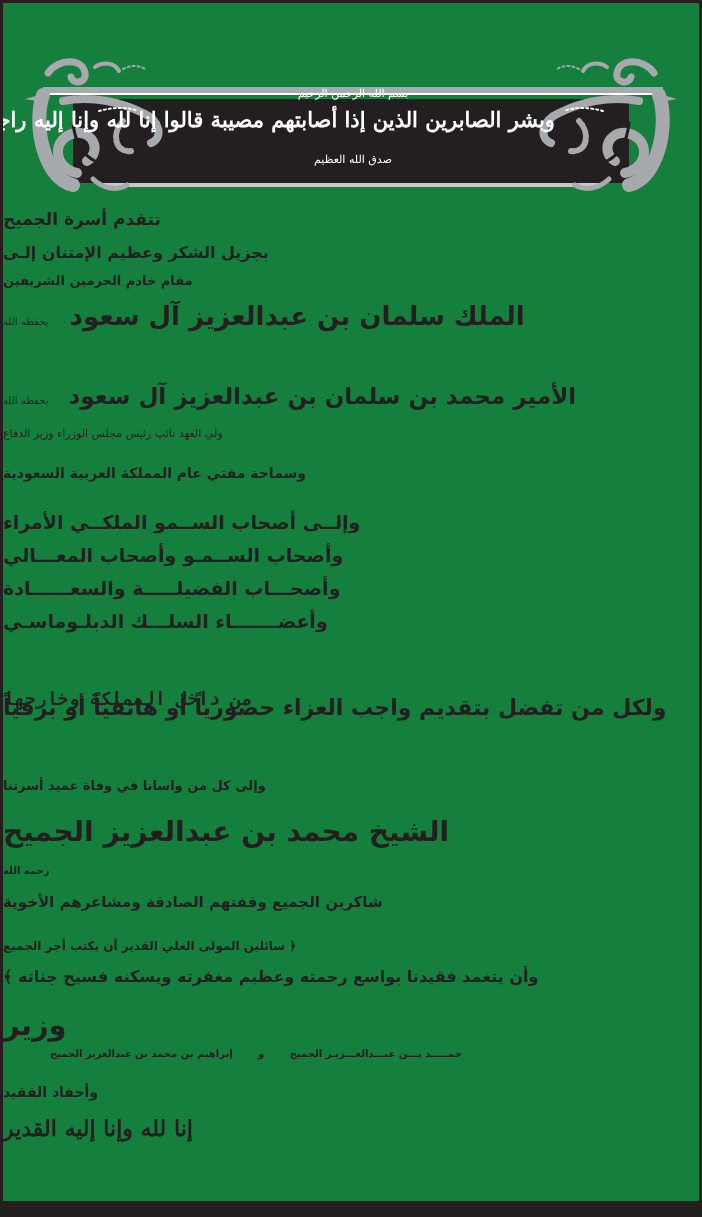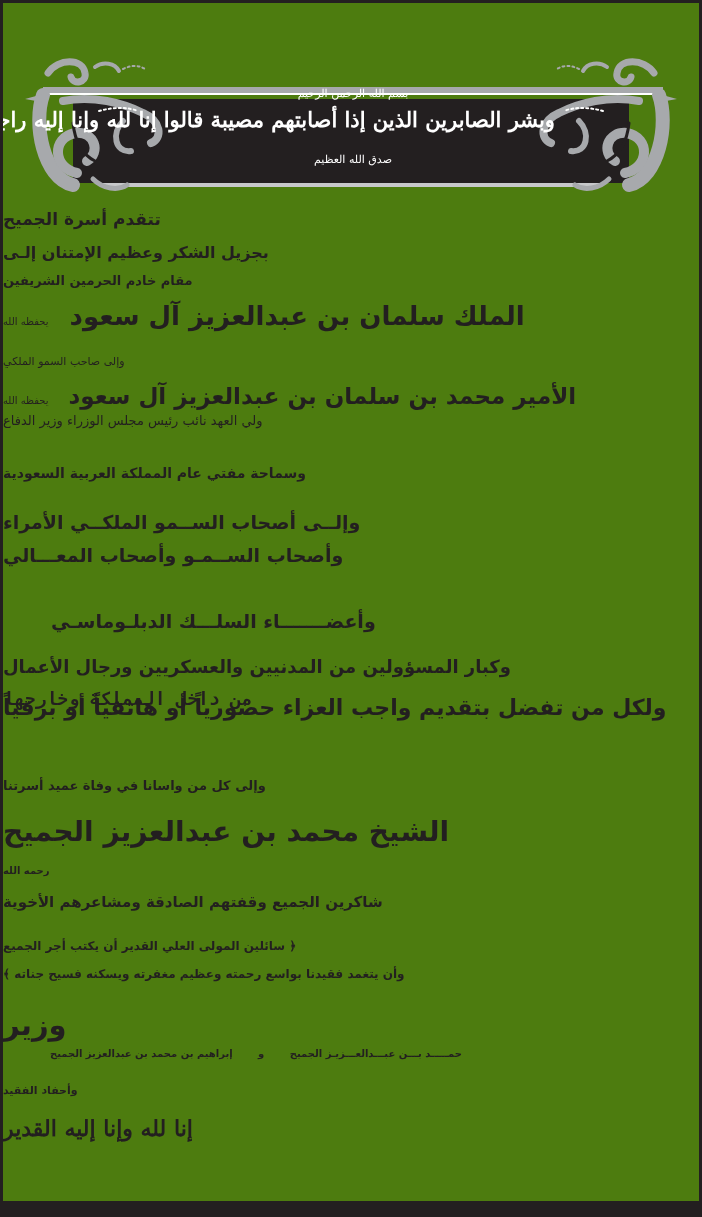--- a/index.html
+++ b/index.html
@@ -1,57 +1,57 @@
 <!DOCTYPE html>
 <html><head>
   <meta charset="utf-8">
   <style>
     * { box-sizing: border-box; margin: 0; padding: 0; }
     html, body { width: 702px; height: 1217px; background: #231f20; overflow: hidden; }
     body { font-family: "DejaVu Sans", sans-serif; color: #231f20; }
     .page {
       position: absolute; left: 3px; top: 3px; width: 696px; height: 1198px;
-      background: #4d7c0f; overflow: hidden;
+      background: #15803d; overflow: hidden;
     }
     .bottom-band { position: absolute; left: 0; top: 1201px; width: 702px; height: 16px; background: #231f20; }
     .banner { position: absolute; left: 0; top: 0; width: 696px; height: 200px; }
     .banner svg { position: absolute; left: 0; top: 0; }
     .banner-text { position: absolute; left: 150px; width: 400px; text-align: center; color: #ffffff; direction: rtl; }
     .bt-basmala { top: 84px; font-size: 11px; font-family: "DejaVu Serif", serif; }
     .bt-verse { top: 104px; font-size: 21px; font-family: "DejaVu Serif", serif; font-weight: bold; letter-spacing: -0.5px; white-space: nowrap; left: 148px; width: 404px; }
     .bt-sadaq { top: 150px; font-size: 11px; font-family: "DejaVu Serif", serif; }
 
     .line { position: absolute; left: 0; width: 696px; text-align: left; direction: rtl; white-space: nowrap; }
     .b { font-weight: bold; }
     .l-intro { top: 206px; font-size: 17px; }
     .l-thanks { top: 240px; font-size: 16px; }
     .l-office { top: 270px; font-size: 13px; }
     .l-king { top: 298px; font-size: 26px; }
     .l-king .hon, .l-prince .hon { font-size: 10px; font-weight: normal; margin-right: 12px; }
     .l-tosmow { top: 352px; font-size: 11px; }
     .l-prince { top: 380px; font-size: 23px; }
-    .l-crown { top: 410px; font-size: 13px; }
+    .l-crown { top: 424px; font-size: 11px; }
     .l-mufti { top: 462px; font-size: 14px; }
     .l-list1 { top: 508px; font-size: 19px; }
     .l-list2 { top: 541px; font-size: 19px; }
     .l-list3 { top: 574px; font-size: 19px; }
-    .l-list4 { top: 607px; font-size: 19px; padding-left: 48px; }
+    .l-list4 { top: 607px; font-size: 19px; }
     .l-officials { top: 653px; font-size: 18px; }
     .l-inout { top: 685px; font-size: 18px; font-family: Liberation Mono, monospace; }
     .l-everyone { top: 692px; font-size: 22px; }
     .l-condole { top: 775px; font-size: 13px; }
     .l-deceased { top: 812px; font-size: 28px; }
     .l-rahimahu { top: 862px; font-size: 10px; }
     .l-grateful { top: 890px; font-size: 15px; }
     .l-prayer1 { top: 936px; font-size: 12px; }
-    .l-prayer2 { top: 964px; font-size: 12px; }
+    .l-prayer2 { top: 964px; font-size: 16px; }
     .l-anhum { top: 1005px; font-size: 29px; }
     .l-names { top: 1045px; font-size: 10px; padding-left: 47px; }
     .l-names .and { margin: 0 22px; }
-    .l-grandchildren { top: 1081px; font-size: 11px; }
+    .l-grandchildren { top: 1081px; font-size: 14px; }
     .l-inna { top: 1112px; font-size: 22px; font-family: "DejaVu Serif", serif; font-weight: bold; }
   </style>
 </head>
 <body>
 
 <div class="bottom-band"></div>
 
 <div class="page">
 
   <div class="banner">
@@ -99,35 +99,34 @@
 
   <div class="line l-intro b">تتقدم أسرة الجميح</div>
   <div class="line l-thanks b">بجزيل الشكر وعظيم الإمتنان إلـى</div>
   <div class="line l-office b">مقام خادم الحرمين الشريفين</div>
 
   <div class="line l-king b">
     <span>الملك سلمان بن عبدالعزيز آل سعود</span>
     <span class="hon">يحفظه الله</span>
   </div>
 
-  <div class="line l-tosmow">وإلى صاحب السمو الملكي</div>
 
   <div class="line l-prince b">
     <span>الأمير محمد بن سلمان بن عبدالعزيز آل سعود</span>
     <span class="hon">يحفظه الله</span>
   </div>
 
   <div class="line l-crown">ولي العهد نائب رئيس مجلس الوزراء وزير الدفاع</div>
   <div class="line l-mufti b">وسماحة مفتي عام المملكة العربية السعودية</div>
 
   <div class="line l-list1 b">وإلــى أصحاب الســمو الملكــي الأمراء</div>
   <div class="line l-list2 b">وأصحاب الســمـو وأصحاب المعـــالي</div>
+  <div class="line l-list3 b">وأصحـــاب الفضيلـــــة والسعــــــادة</div>
   <div class="line l-list4 b">وأعضـــــــاء السلـــك الدبلـوماسـي</div>
 
-  <div class="line l-officials b">وكبار المسؤولين من المدنيين والعسكريين ورجال الأعمال</div>
   <div class="line l-inout b">من داخل المملكة وخارجها</div>
   <div class="line l-everyone b">ولكل من تفضل بتقديم واجب العزاء حضورياً أو هاتفياً أو برقياً</div>
 
   <div class="line l-condole b">وإلى كل من واسانا في وفاة عميد أسرتنا</div>
   <div class="line l-deceased b">الشيخ محمد بن عبدالعزيز الجميح</div>
   <div class="line l-rahimahu b">رحمه الله</div>
   <div class="line l-grateful b">شاكرين الجميع وقفتهم الصادقة ومشاعرهم الأخوية</div>
 
   <div class="line l-prayer1 b">﴿ سائلين المولى العلي القدير أن يكتب أجر الجميع</div>
   <div class="line l-prayer2 b">وأن يتغمد فقيدنا بواسع رحمته وعظيم مغفرته ويسكنه فسيح جناته ﴾</div>

